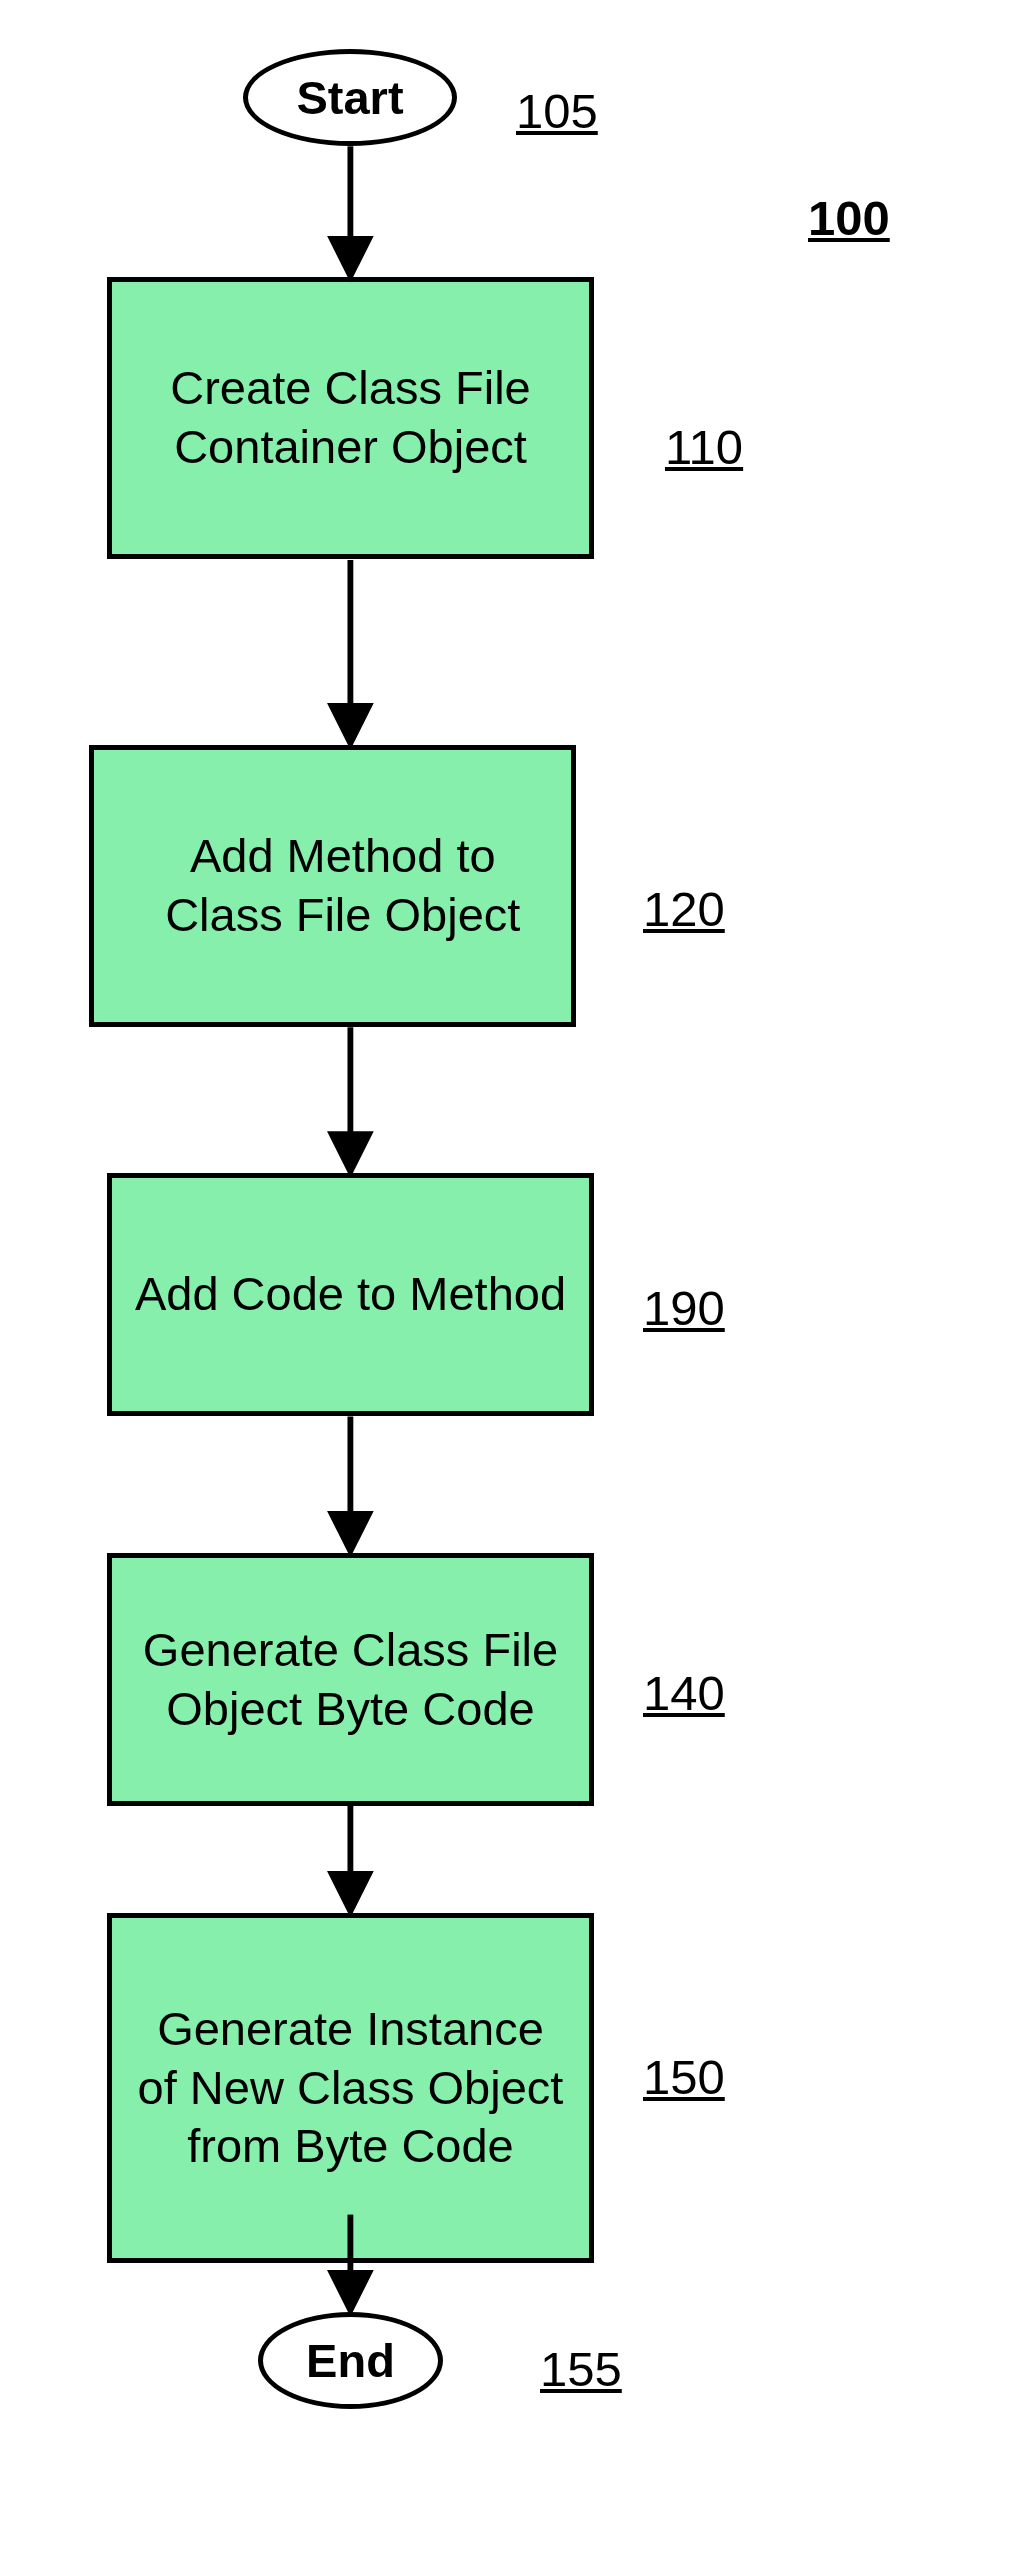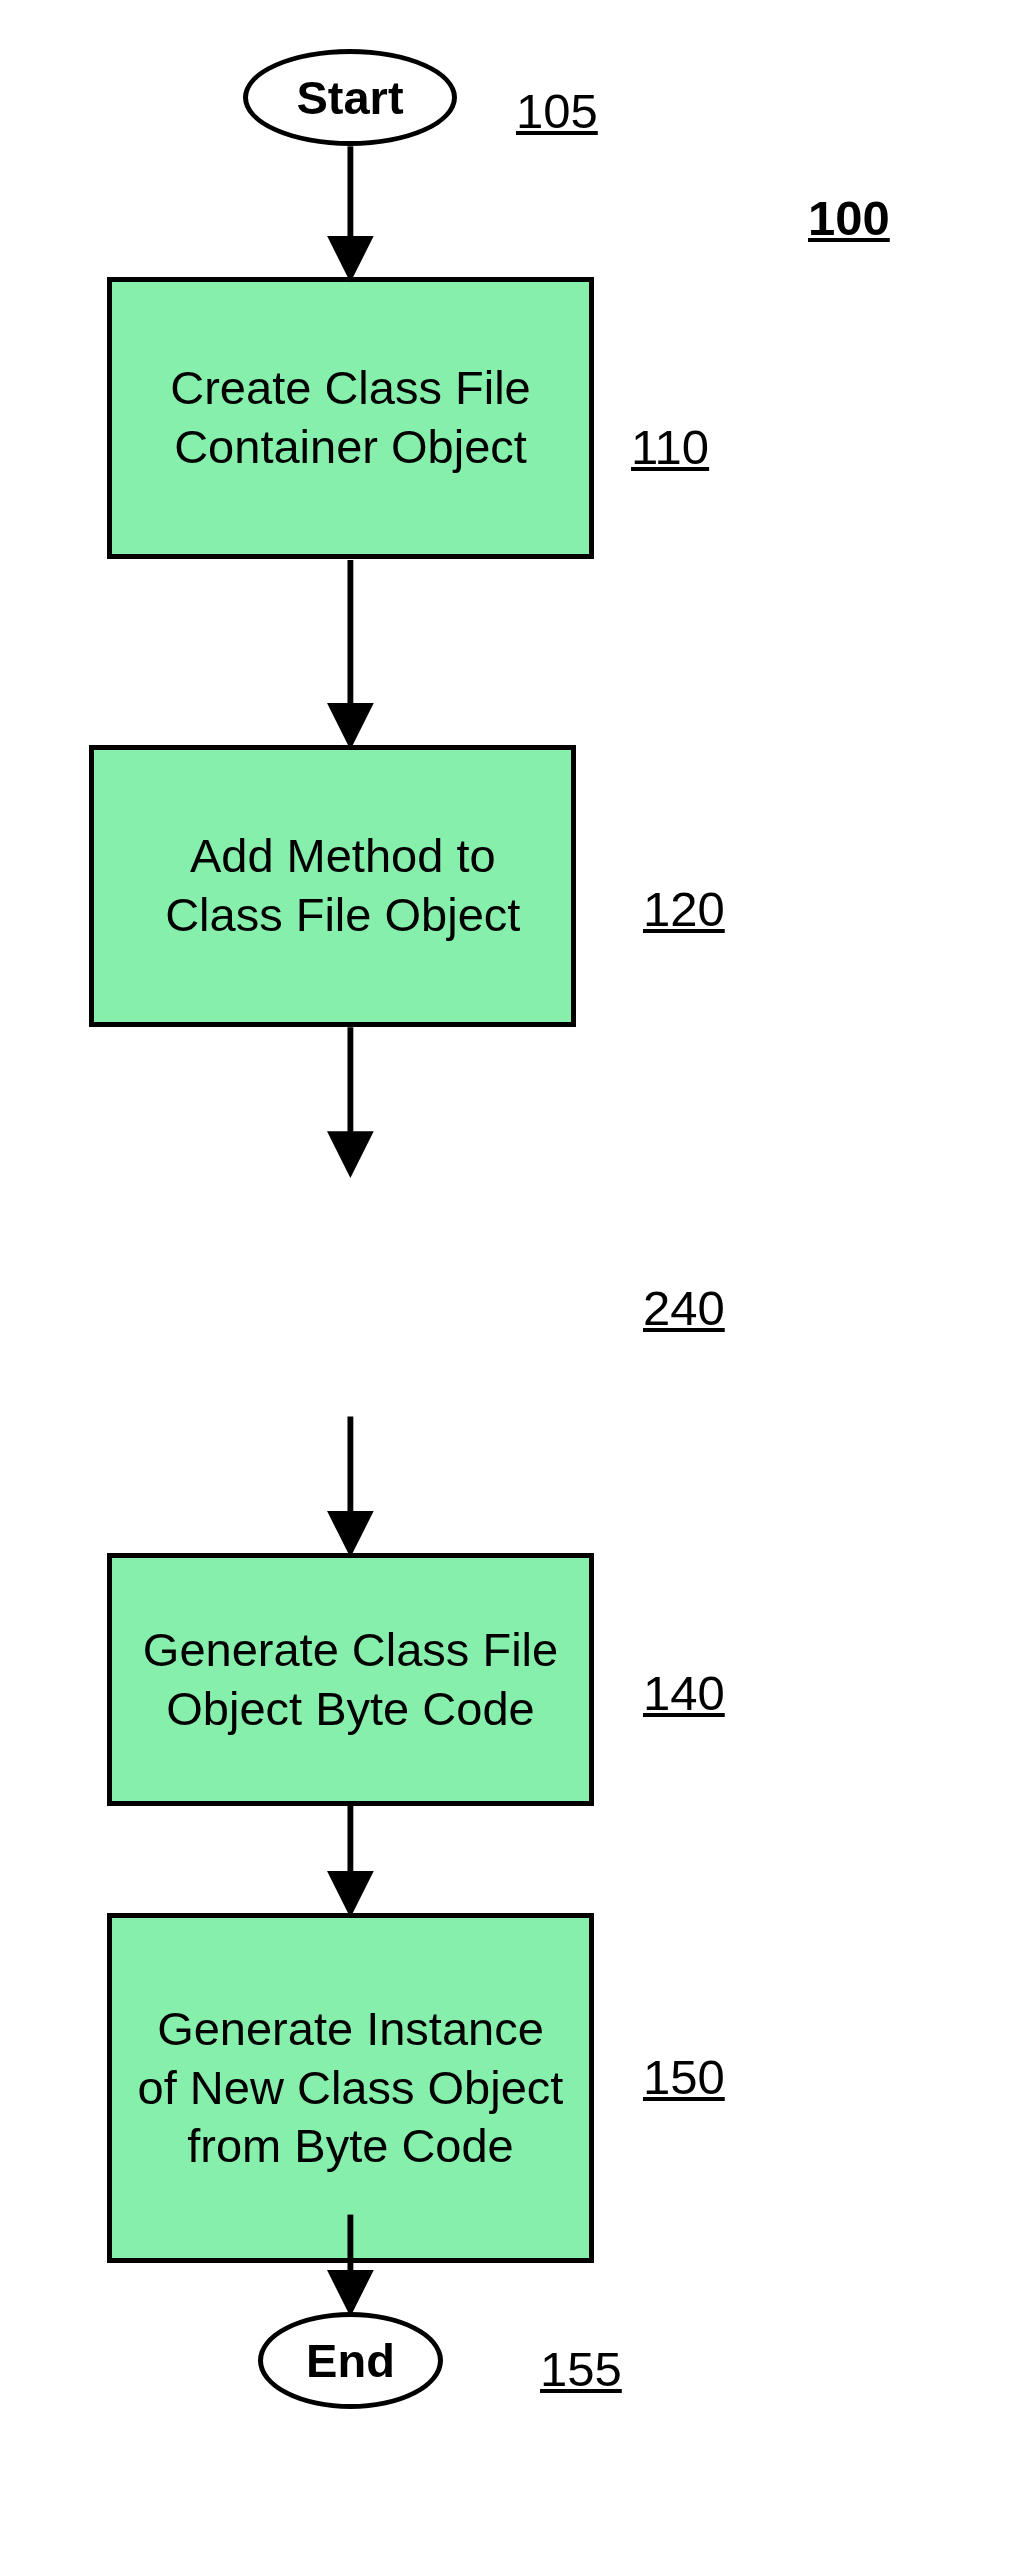--- a/index.html
+++ b/index.html
@@ -73,28 +73,31 @@
   <div class="ref" style="left:808px; top:190px; font-weight:bold;">100</div>
 
   <div class="terminator" style="left:243px; top:49px; width:214px; height:97px;">
     <span>Start</span>
   </div>
   <div class="ref" style="left:516px; top:83px;">105</div>
 
   <div class="process" style="left:107px; top:277px; width:487px; height:282px;">
     <span>Create Class File Container Object</span>
   </div>
-  <div class="ref" style="left:631px; top:419px;">110</div>
+  <div class="ref" style="left:665px; top:419px;">110</div>
 
   <div class="process" style="left:89px; top:745px; width:487px; height:282px;padding-left:40px;">
     <span>Add Method to Class File Object</span>
   </div>
   <div class="ref" style="left:643px; top:881px;">120</div>
 
-  <div class="ref" style="left:643px; top:1280px;">240</div>
+  <div class="process" style="left:107px; top:1173px; width:487px; height:243px;">
+    <span>Add Code to Method</span>
+  </div>
+  <div class="ref" style="left:643px; top:1280px;">190</div>
 
   <div class="process" style="left:107px; top:1553px; width:487px; height:253px;">
     <span>Generate Class File Object Byte Code</span>
   </div>
   <div class="ref" style="left:643px; top:1665px;">140</div>
 
   <div class="process" style="left:107px; top:1913px; width:487px; height:350px;">
     <span>Generate Instance of New Class Object from Byte Code</span>
   </div>
   <div class="ref" style="left:643px; top:2049px;">150</div>

